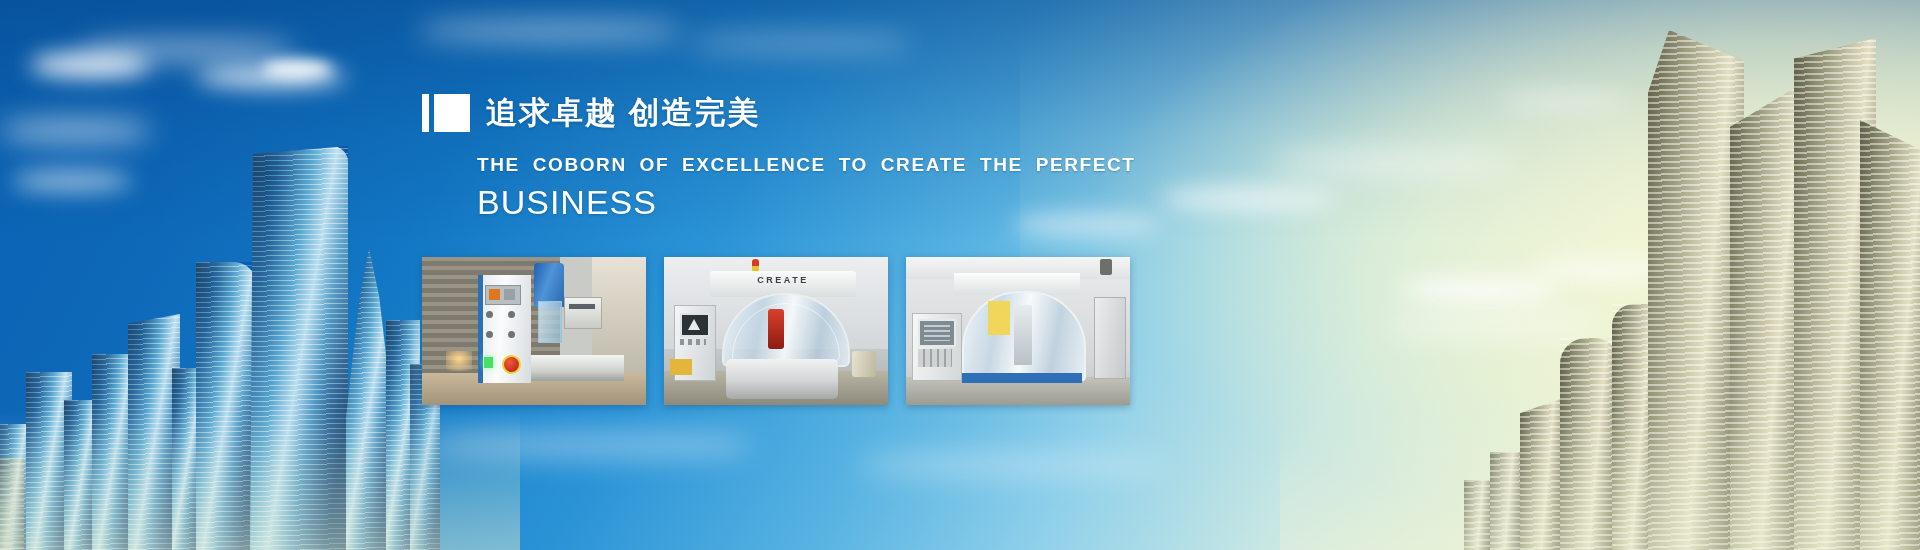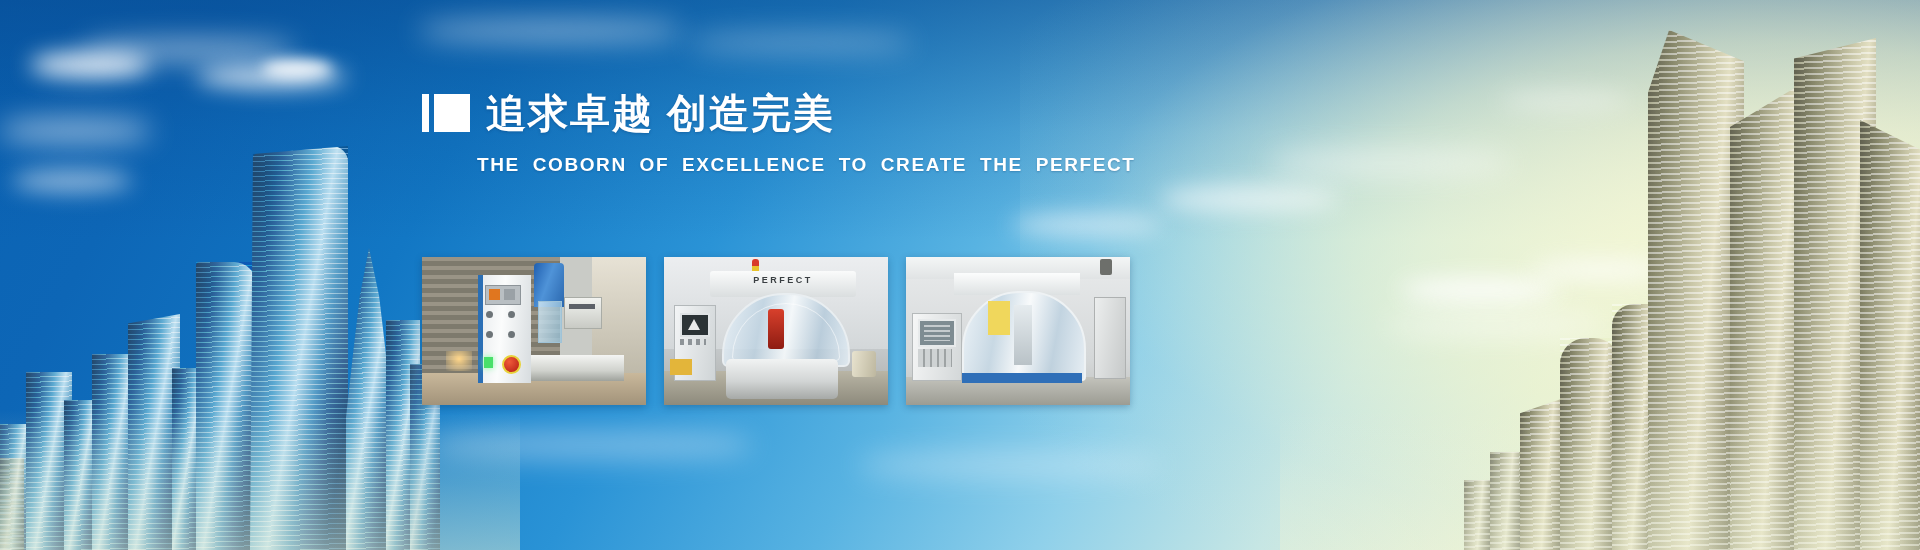--- a/index.html
+++ b/index.html
@@ -80,21 +80,21 @@
   
   .content{position:absolute;left:422px;top:86px;width:740px;}
 
   .headline-row{display:flex;align-items:center;height:54px;}
   .logo-mark{display:flex;align-items:flex-end;gap:5px;height:38px;margin-right:16px;}
   .logo-bar{width:7px;height:38px;background:#ffffff;}
   .logo-square{width:36px;height:38px;background:#ffffff;}
 
   .headline{
     color:#ffffff;
-    font-size:40px;
+    font-size:31px;
     line-height:48px;
     font-weight:bold;
     letter-spacing:2px;
     white-space:nowrap;
     text-shadow:0 1px 3px rgba(8,55,105,.35);
   }
 
   .subtitle{
     margin-top:14px;
     margin-left:55px;
@@ -271,20 +271,21 @@
 
   <div class="content">
     <div class="headline-row">
       <div class="logo-mark">
         <div class="logo-bar"></div>
         <div class="logo-square"></div>
       </div>
       <div class="headline">追求卓越  创造完美</div>
     </div>
     <div class="subtitle">THE  COBORN  OF  EXCELLENCE  TO  CREATE  THE  PERFECT</div>
+    <div class="business">BUSINESS</div>
   </div>
 
   <div class="photos">
 
     <div class="photo">
       <div class="p1-wall"></div>
       <div class="p1-right"></div>
       <div class="p1-floor"></div>
       <div class="p1-head"></div>
       <div class="p1-col"></div>
@@ -305,21 +306,21 @@
       <div class="p1-estop"></div>
       <div class="p1-lamp"></div>
     </div>
 
     <div class="photo">
       <div class="p2-bg"></div>
       <div class="p2-wall"></div>
       <div class="p2-floor"></div>
       <div class="p2-tower"></div>
       <div class="p2-hood"></div>
-      <div class="p2-brand">PERFECT</div>
+      <div class="p2-brand">CREATE</div>
       <div class="p2-dome"></div>
       <div class="p2-red"></div>
       <div class="p2-drum"></div>
       <div class="p2-cab"></div>
       <div class="p2-cabscr">
           <b></b>
         </div>
       <div class="p2-knobrow"></div>
       <div class="p2-yellow"></div>
       <div class="p2-barrel"></div>

